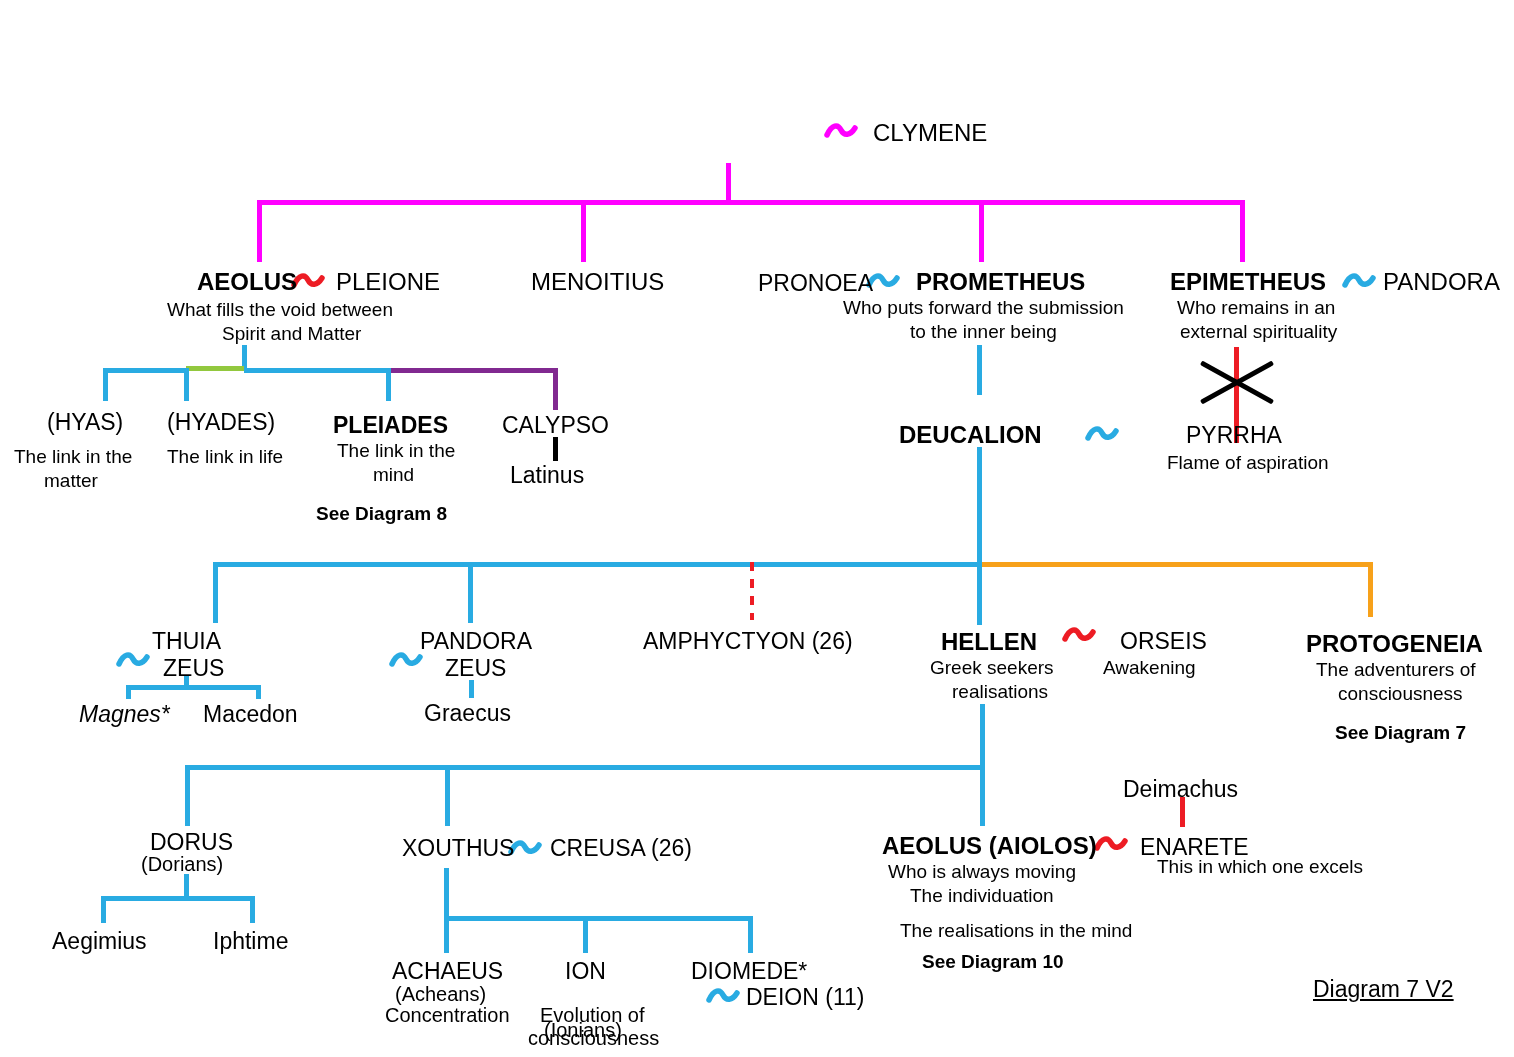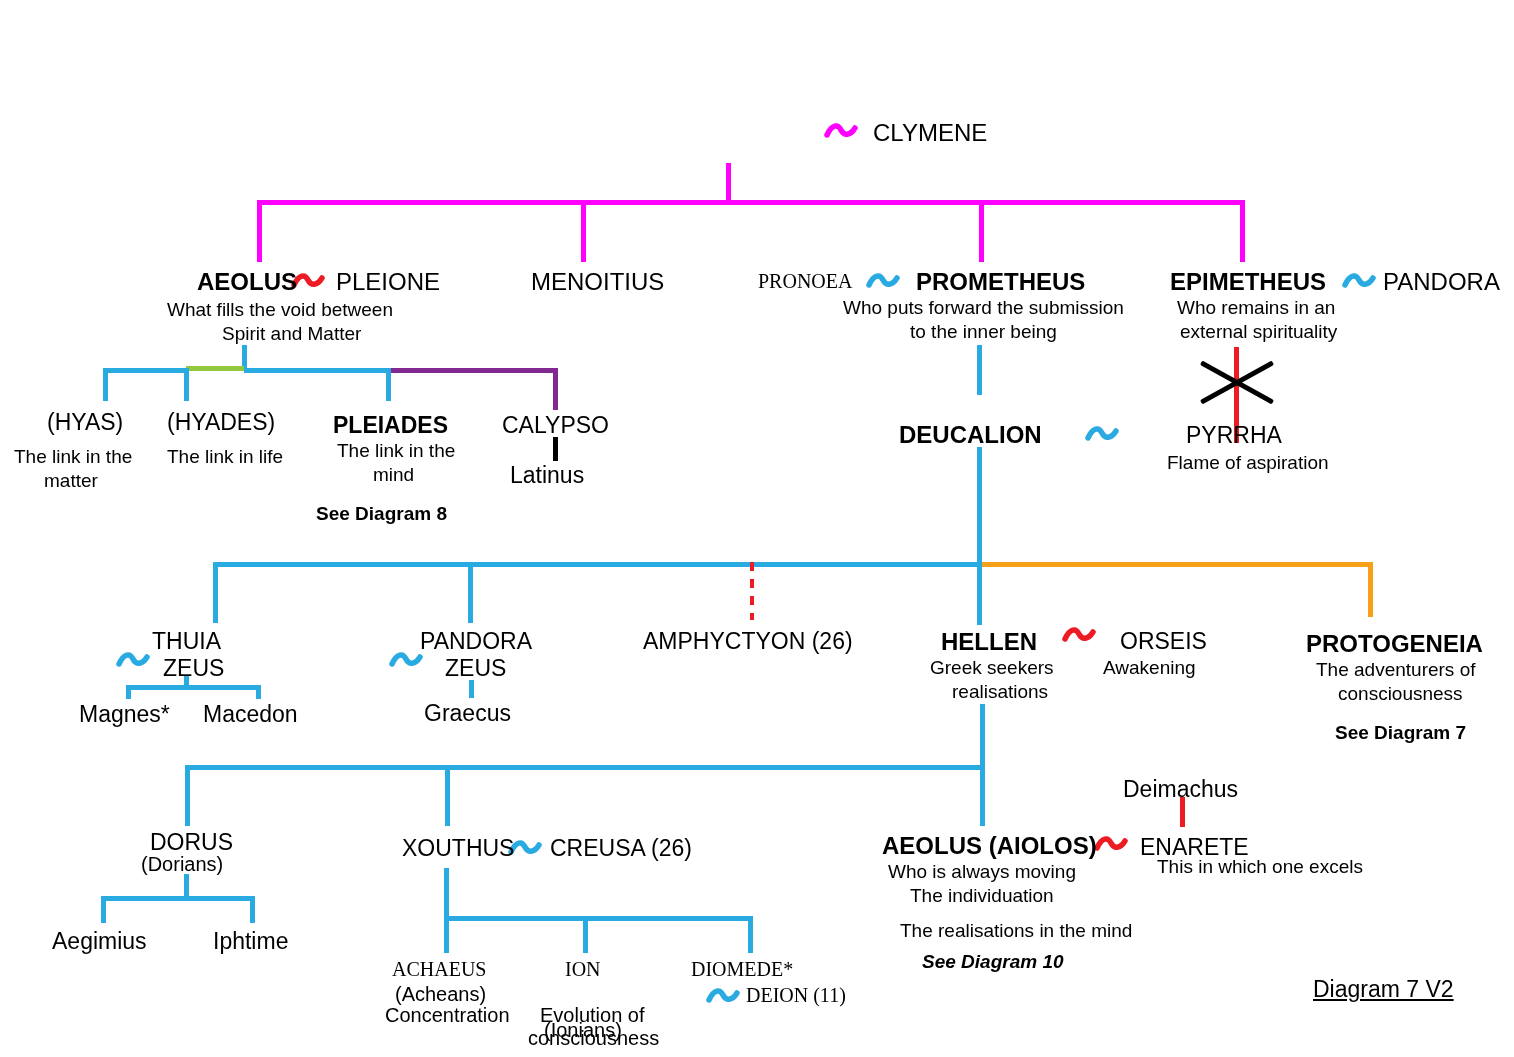--- a/index.html
+++ b/index.html
@@ -4,21 +4,21 @@
 <style>
   html,body{margin:0;padding:0;background:#fff;}
   #canvas{
     position:relative;width:1514px;height:1057px;background:#ffffff;overflow:hidden;
     font-family:"Liberation Sans","DejaVu Sans",sans-serif;color:#000;
   }
   .t{position:absolute;white-space:nowrap;color:#000;line-height:1.15;}
   .f27{font-size:27px;}
   .f24{font-size:24px;}
   .f23{font-size:23px;}
-  .f22{font-size:20px;font-family:Liberation Serif, serif;}
+  .f22{font-size:23px;}
   .f20{font-size:20px;}
   .f19{font-size:19px;}
   .b{font-weight:bold;}
   .u{text-decoration:underline;}
   .hl{position:absolute;height:5px;}
   .vl{position:absolute;width:5px;}
   .c-mag{background:#FF00FF;}
   .c-cyan{background:#29ABE2;}
   .c-red{background:#ED1C24;}
   .c-green{background:#92C83E;}
@@ -184,21 +184,21 @@
   <div class="t f19" style="left:373px;top:464px;">mind</div>
   <div class="t f19 b" style="left:316px;top:503px;">See Diagram 8</div>
   <div class="t f23" style="left:510px;top:462px;">Latinus</div>
 
   <div class="t f24 b" style="left:899px;top:421px;">DEUCALION</div>
   <div class="t f23" style="left:1186px;top:422px;">PYRRHA</div>
   <div class="t f19" style="left:1167px;top:452px;">Flame of aspiration</div>
 
   <div class="t f23" style="left:152px;top:628px;">THUIA</div>
   <div class="t f23" style="left:163px;top:655px;">ZEUS</div>
-  <div class="t f23" style="left:79px;top:701px;">Magnes*</div>
+  <div class="t f23" style="left:79px;top:701px;font-style:italic;">Magnes*</div>
   <div class="t f23" style="left:203px;top:701px;">Macedon</div>
 
   <div class="t f23" style="left:420px;top:628px;">PANDORA</div>
   <div class="t f23" style="left:445px;top:655px;">ZEUS</div>
   <div class="t f23" style="left:424px;top:700px;">Graecus</div>
 
   <div class="t f23" style="left:643px;top:628px;">AMPHYCTYON (26)</div>
 
   <div class="t f24 b" style="left:941px;top:628px;">HELLEN</div>
   <div class="t f23" style="left:1120px;top:628px;">ORSEIS</div>
@@ -219,21 +219,21 @@
   <div class="t f23" style="left:402px;top:835px;">XOUTHUS</div>
   <div class="t f23" style="left:550px;top:835px;">CREUSA (26)</div>
 
   <div class="t f24 b" style="left:882px;top:832px;">AEOLUS (AIOLOS)</div>
   <div class="t f23" style="left:1140px;top:834px;">ENARETE</div>
   <div class="t f23" style="left:1123px;top:776px;">Deimachus</div>
   <div class="t f19" style="left:1137px;top:856px;margin-left:20px;">This in which one excels</div>
   <div class="t f19" style="left:888px;top:861px;">Who is always moving</div>
   <div class="t f19" style="left:910px;top:885px;">The individuation</div>
   <div class="t f19" style="left:900px;top:920px;">The realisations in the mind</div>
-  <div class="t f19 b" style="left:922px;top:951px;font-style:italic;">See Diagram 10</div>
+  <div class="t f19 b" style="left:922px;top:951px;">See Diagram 10</div>
 
   <div class="t f22" style="left:392px;top:958px;">ACHAEUS</div>
   <div class="t f20" style="left:395px;top:983px;">(Acheans)</div>
   <div class="t f20" style="left:385px;top:1004px;">Concentration</div>
 
   <div class="t f22" style="left:565px;top:958px;">ION</div>
   <div class="t f20" style="left:544px;top:1019px;">(Ionians)</div>
   <div class="t f20" style="left:540px;top:1004px;">Evolution of</div>
   <div class="t f20" style="left:528px;top:1027px;">consciousness</div>
 

